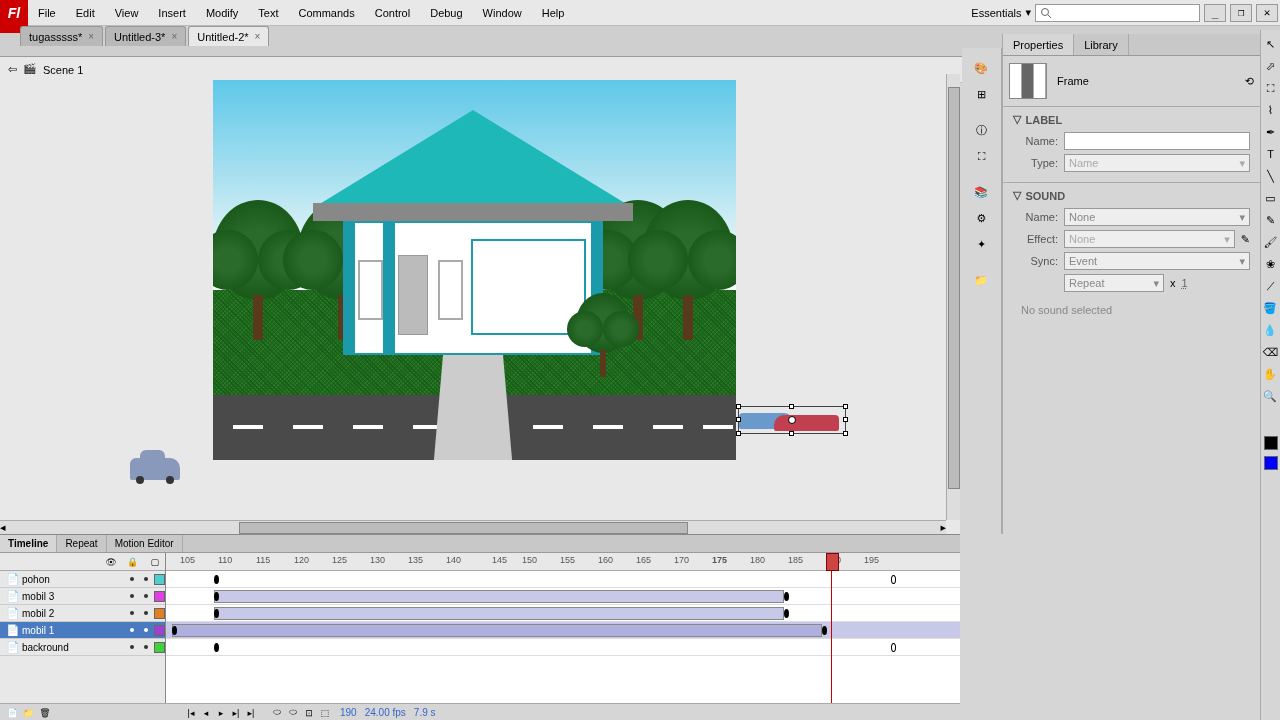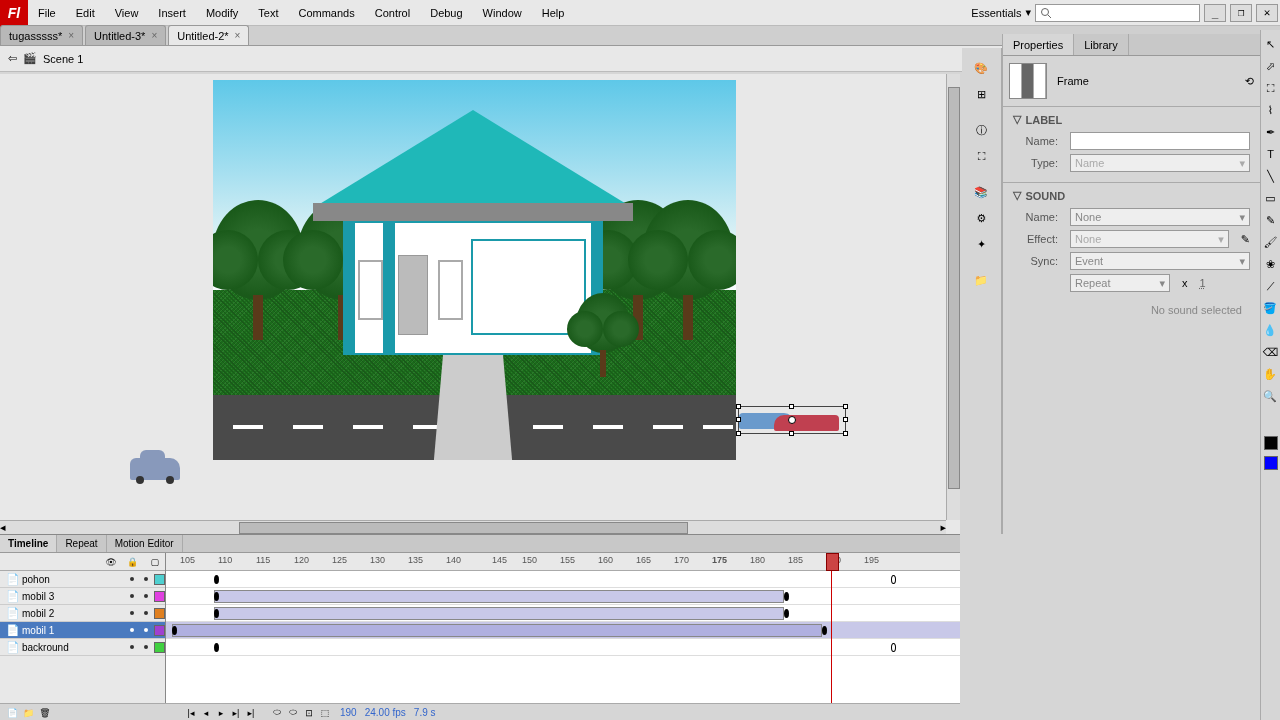--- a/index.html
+++ b/index.html
@@ -5,21 +5,21 @@
 *{margin:0;padding:0;box-sizing:border-box;font-family:"Segoe UI",Tahoma,sans-serif;font-size:11px;user-select:none}
 body{width:1280px;height:720px;background:#d6d6d6;overflow:hidden;position:relative}
 .menubar{height:26px;background:#e8e8e8;display:flex;align-items:center;border-bottom:1px solid #bbb}
 .app-icon{width:28px;height:40px;background:#c00;color:#fff;display:flex;align-items:center;justify-content:center;font-weight:bold;font-size:14px;font-style:italic}
 .menu-item{padding:0 10px;height:26px;display:flex;align-items:center;cursor:pointer}
 .menubar-right{margin-left:auto;display:flex;align-items:center;gap:4px;padding-right:2px}
 .workspace-dd{padding:2 8px;display:flex;align-items:center;gap:4px}
 .search-box{width:165px;height:18px;border:1px solid #999;background:#fff;display:flex;align-items:center;padding:0 4px}
 .search-box svg{margin-right:4px}
 .win-btn{width:22px;height:18px;border:1px solid #999;background:#ddd;display:flex;align-items:center;justify-content:center;font-family:monospace}
-.tabs-row{height:20px;background:#cfcfcf;display:flex;align-items:flex-end;padding-left:0;border-bottom:1px solid #999}
+.tabs-row{height:31px;background:#cfcfcf;display:flex;padding-left:20px;border-bottom:1px solid #999}
 .doc-tab{height:20px;padding:0 8px;background:#b8b8b8;border:1px solid #999;border-bottom:none;display:flex;align-items:center;gap:6px;margin-right:2px;border-radius:3px 3px 0 0}
 .doc-tab.active{background:#e8e8e8}
 .doc-tab .close{font-size:10px;color:#666}
 .scene-bar{height:26px;background:#e8e8e8;border-bottom:1px solid #bbb;display:flex;align-items:center;padding:0 8px;gap:6px}
 .scene-bar-right{margin-left:auto;display:flex;align-items:center;gap:8px}
 .zoom-select{width:90px;height:18px;border:1px solid #999;background:#fff;padding:0 4px;display:flex;align-items:center;justify-content:space-between}
 .main-area{position:absolute;top:74px;left:0;width:960px;height:460px;background:#e8e8e8;overflow:hidden}
 .stage-wrap{position:absolute;top:6px;left:213px;width:523px;height:380px}
 .stage{width:523px;height:380px;background:linear-gradient(180deg,#5ec8e8 0%,#a8e0f0 25%,#d8f0f5 40%,#eef8fa 50%,#fff 60%);position:relative;overflow:hidden}
 .grass{position:absolute;bottom:65px;left:0;right:0;height:105px;background:#1b6b1b;background-image:repeating-linear-gradient(45deg,#1a5a1a 0,#1a5a1a 1px,transparent 1px,transparent 3px),repeating-linear-gradient(-45deg,#2a7a2a 0,#2a7a2a 1px,transparent 1px,transparent 3px)}
@@ -77,21 +77,21 @@
 .props-panel{position:absolute;top:34px;left:1002px;width:258px;height:500px;background:#d6d6d6;border-left:1px solid #aaa}
 .props-tabs{height:22px;display:flex;background:#c8c8c8;border-bottom:1px solid #999}
 .props-tab{padding:0 10px;display:flex;align-items:center;border-right:1px solid #aaa}
 .props-tab.active{background:#d6d6d6}
 .props-header{height:50px;display:flex;align-items:center;padding:6px;gap:10px}
 .frame-icon{width:38px;height:36px;border:1px solid #888;background:#fff;display:flex}
 .frame-icon div{flex:1;border-right:1px solid #aaa}
 .frame-icon div:nth-child(2){background:#666}
 .prop-section{border-top:1px solid #aaa;padding:6px 10px}
 .prop-section-title{font-weight:bold;color:#555;display:flex;align-items:center;gap:4px;margin-bottom:6px}
-.prop-row{display:flex;align-items:center;margin-bottom:4px;gap:12px}
+.prop-row{display:flex;align-items:center;margin-bottom:4px;gap:6px}
 .prop-row label{width:45px;text-align:right;color:#555}
 .prop-input{flex:1;height:18px;border:1px solid #999;background:#fff;padding:0 4px}
 .prop-select{flex:1;height:18px;border:1px solid #999;background:#eee;padding:0 4px;display:flex;align-items:center;justify-content:space-between;color:#888}
 .prop-select.disabled{color:#aaa}
 .timeline-panel{position:absolute;top:534px;left:0;width:960px;height:186px;background:#d6d6d6;border-top:1px solid #888}
 .tl-tabs{height:18px;display:flex;background:#c8c8c8;border-bottom:1px solid #999}
 .tl-tab{padding:0 8px;display:flex;align-items:center;border-right:1px solid #aaa;font-size:10px}
 .tl-tab.active{background:#d6d6d6;font-weight:bold}
 .tl-body{display:flex;height:150px}
 .tl-layers{width:166px;border-right:1px solid #888;background:#e8e8e8}
@@ -357,21 +357,21 @@
       </div>
     <div class="prop-row">
         <label></label>
         <div class="prop-select" style="flex:0 0 100px">
           <span>Repeat</span>
           <span>▾</span>
         </div>
         <span>x</span>
         <span style="text-decoration:underline dotted;color:#666">1</span>
       </div>
-    <div style="text-align:right;color:#888;padding:8px">No sound selected</div>
+    <div style="text-align:left;color:#888;padding:8px">No sound selected</div>
   </div>
 </div>
 
 <div class="timeline-panel">
   <div class="tl-tabs">
     <div class="tl-tab active">Timeline</div>
     <div class="tl-tab">Repeat</div>
     <div class="tl-tab">Motion Editor</div>
   </div>
   <div class="tl-body">

